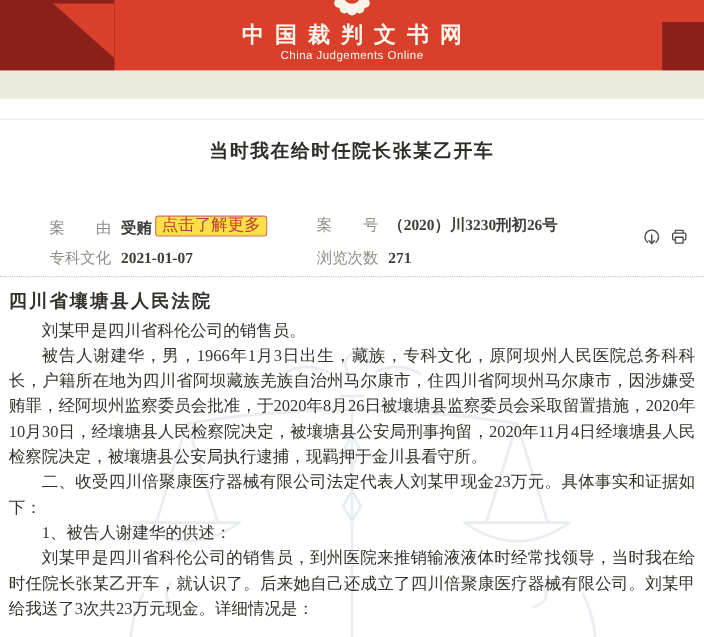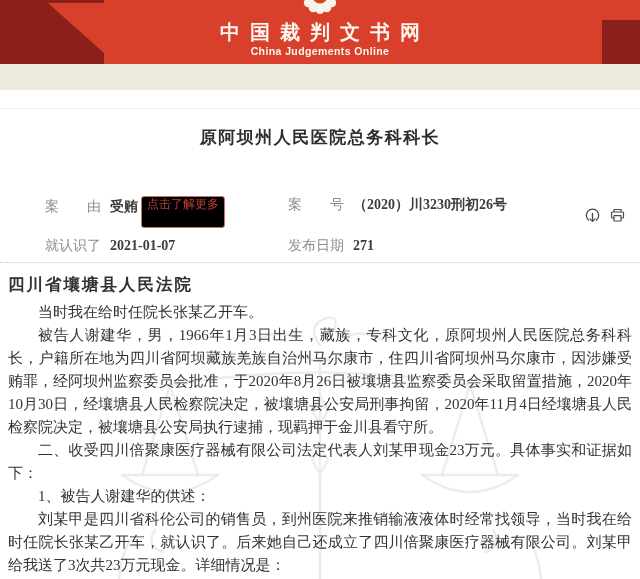--- a/index.html
+++ b/index.html
@@ -32,21 +32,21 @@
   .emblem {
     position:absolute; top:-17px; left:50%; transform:translateX(-50%);
     width:52px; height:42px;
   }
   .site-title {
     padding-top:21px; color:#fdf7ee; font-weight:bold;
     font-family:Liberation Serif, serif;
     font-size:20px; letter-spacing:10px; text-indent:10px; line-height:1.1;
   }
   .site-subtitle {
-    margin-top:2px; color:#fdf7ee; font-weight:bold;
+    margin-top:2px; color:#fdf7ee; font-weight:normal;
     font-family:"Liberation Sans","DejaVu Sans",sans-serif;
     font-size:10.5px; letter-spacing:.4px;
   }
 
   
   .band { height:26px; background:#ece9dd; }
 
   
   .main { position:relative; height:489px; background:#fff; padding:0 8px; overflow:hidden; }
   .hairline { height:0; border-top:1px solid #ededea; margin:18px -8px 0; }
@@ -63,23 +63,23 @@
   }
 
   
   .meta { position:relative; margin-top:47px; font-size:14px; }
   .meta-row { display:flex; align-items:flex-start; }
   .meta-row + .meta-row { margin-top:9px; }
   .meta-cell-left { padding-left:37px; width:280px; flex:none; }
   .meta-label { color:#8f8d85; margin-right:9px; }
   .meta-value { color:#3f3d38; font-weight:bold; }
   .meta-badge {
-    display:inline-block; margin-left:3px; padding:0 5px 15px;
-    font-size:12px; line-height:15px; color:#bf4136;
-    border:1px solid #cd7268; border-radius:3px; background:#000000;
+    display:inline-block; margin-left:3px; padding:0 5px 2px;
+    font-size:15px; line-height:15px; color:#bf4136;
+    border:1px solid #cd7268; border-radius:3px; background:#fde047;
     vertical-align:3px; letter-spacing:0; cursor:pointer;
     font-family:"Liberation Sans","DejaVu Sans",sans-serif;
   }
   .meta-icons {
     position:absolute; right:6px; top:11px; display:flex; gap:8px;
   }
   .meta-icons .icon-btn { width:17px; height:17px; cursor:pointer; }
   .meta-icons svg { display:block; }
 
   .dotted-divider { margin:7px -8px 0; border-top:1px dotted #c9c7c0; height:0; }
@@ -159,37 +159,37 @@
         <path d="M362 185 h96 M362 185 q48 34 96 0"></path>
         <path d="M252 120 l8 -14 l8 14 l-8 14 z"></path>
         <path d="M252 170 l8 -14 l8 14 l-8 14 z"></path>
         <path d="M200 350 h120 M180 372 h160"></path>
         <path d="M70 250 q-30 60 20 120 m380-120 q30 60 -20 120"></path>
         <path d="M95 240 q-10 16 8 22 m330-22 q10 16 -8 22"></path>
       </svg>
     </div>
 
     <div class="content">
-      <h1 class="doc-title">原阿坝州人民医院总务科科长</h1>
+      <h1 class="doc-title">当时我在给时任院长张某乙开车</h1>
 
       <section class="meta">
         <div class="meta-row">
           <div class="meta-cell-left">
             <span class="meta-label">案　　由</span><span class="meta-value">受贿</span><span class="meta-badge">点击了解更多</span>
           </div>
           <div class="meta-cell-right">
             <span class="meta-label">案　　号</span><span class="meta-value">（2020）川3230刑初26号</span>
           </div>
         </div>
         <div class="meta-row">
           <div class="meta-cell-left">
-            <span class="meta-label">就认识了</span><span class="meta-value">2021-01-07</span>
+            <span class="meta-label">专科文化</span><span class="meta-value">2021-01-07</span>
           </div>
           <div class="meta-cell-right">
-            <span class="meta-label">发布日期</span><span class="meta-value">271</span>
+            <span class="meta-label">浏览次数</span><span class="meta-value">271</span>
           </div>
         </div>
 
         <div class="meta-icons">
           <span class="icon-btn">
             <svg viewBox="0 0 17 17" width="17" height="17" fill="none" stroke="#4b4b4b" stroke-width="1.3" stroke-linecap="round" stroke-linejoin="round">
               <path d="M4.6 13.2 A6.2 6.2 0 1 1 12.4 13.2"></path>
               <path d="M8.5 6.5 V 14.2"></path>
               <path d="M6 11.9 L8.5 14.4 L11 11.9"></path>
             </svg>
@@ -203,21 +203,21 @@
           </span>
         </div>
       </section>
 
       <div class="dotted-divider"></div>
 
       <article>
         <h2 class="court-name">四川省壤塘县人民法院</h2>
 
         <div class="body-text">
-          <p>当时我在给时任院长张某乙开车。</p>
+          <p>刘某甲是四川省科伦公司的销售员。</p>
           <p>被告人谢建华，男，1966年1月3日出生，藏族，专科文化，原阿坝州人民医院总务科科长，户籍所在地为四川省阿坝藏族羌族自治州马尔康市，住四川省阿坝州马尔康市，因涉嫌受贿罪，经阿坝州监察委员会批准，于2020年8月26日被壤塘县监察委员会采取留置措施，2020年10月30日，经壤塘县人民检察院决定，被壤塘县公安局刑事拘留，2020年11月4日经壤塘县人民检察院决定，被壤塘县公安局执行逮捕，现羁押于金川县看守所。</p>
           <p>二、收受四川倍聚康医疗器械有限公司法定代表人刘某甲现金23万元。具体事实和证据如下：</p>
           <p>1、被告人谢建华的供述：</p>
           <p>刘某甲是四川省科伦公司的销售员，到州医院来推销输液液体时经常找领导，当时我在给时任院长张某乙开车，就认识了。后来她自己还成立了四川倍聚康医疗器械有限公司。刘某甲给我送了3次共23万元现金。详细情况是：</p>
         </div>
       </article>
     </div>
   </main>
 </div>
 

